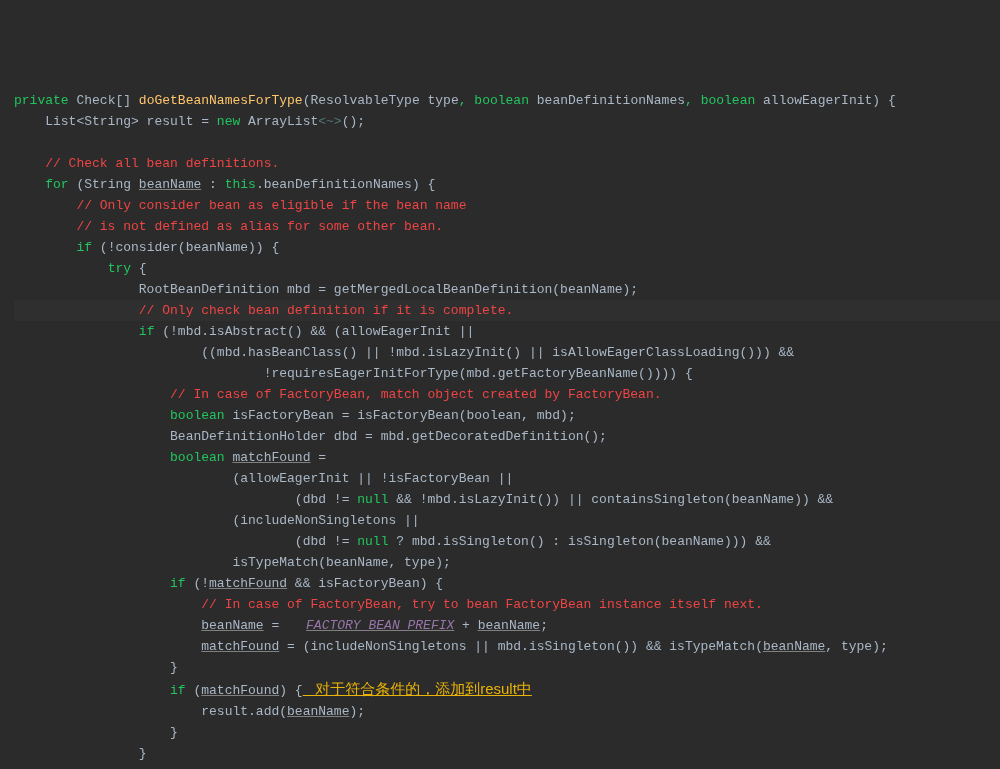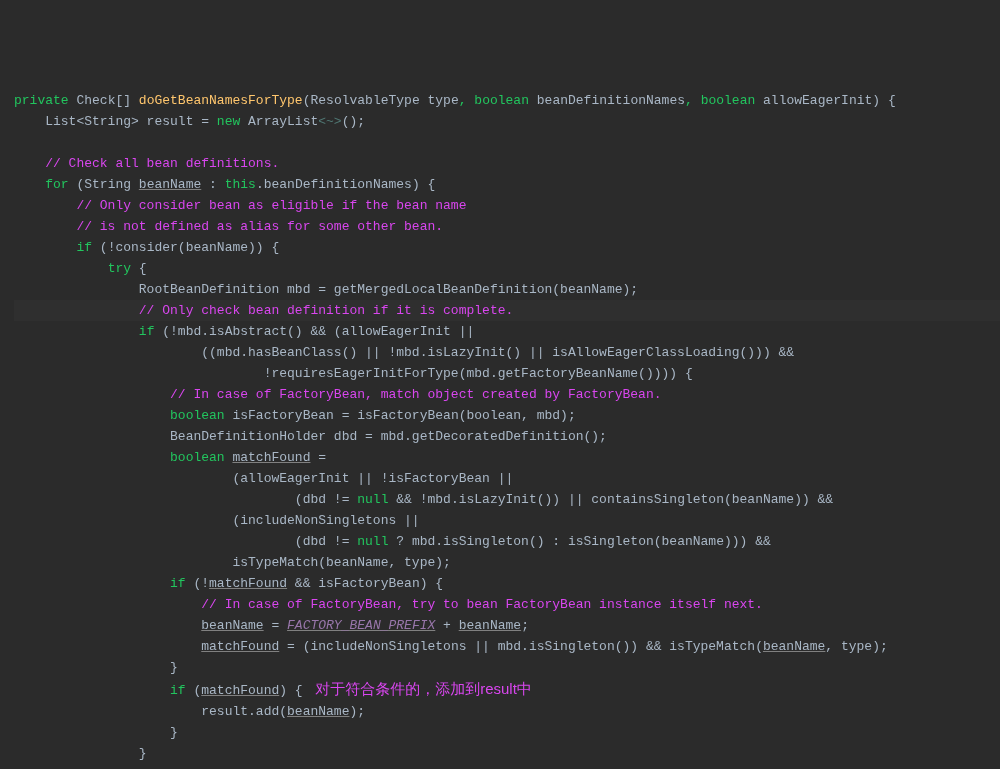--- a/index.html
+++ b/index.html
@@ -11,24 +11,24 @@
     line-height: 21px;
     color: #a9b7c6;
     white-space: pre;
     overflow: hidden;
   }
   .editor {
     padding: 6px 0 0 14px;
   }
   .kw { color: #22c55e; }       
   .mname { color: #ffc66d; }      
-  .cmt { color: #d946ef; }     
+  .cmt { color: #ef4444; }     
   .ul { text-decoration: underline; text-decoration-color: #808080; }
-  .italic { font-style: italic; color:#9876aa;}
-  .anno { color: #d946ef; font-family: "Microsoft YaHei", sans-serif; font-size:15px;}
+  .italic { font-style: italic; color:#9876aa;margin-left:19px;}
+  .anno { color: #eab308; font-family: "Microsoft YaHei", sans-serif; font-size:15px;text-decoration:underline;}
   .hl-line { background: rgba(255,255,255,0.025); display:inline-block; width:100%;}
   .generic { color:#507874;}
 </style>
 </head>
 <body>
 
 
 
 <div class="editor"><span><span class="kw">private</span> <span>Check[]</span> <span class="mname">doGetBeanNamesForType</span><span>(</span><span>ResolvableType</span> <span>type</span><span class="kw">,</span> <span class="kw">boolean</span> <span>beanDefinitionNames</span><span class="kw">,</span> <span class="kw">boolean</span> <span>allowEagerInit</span><span>) {</span></span>
 <span><span>    List&lt;String&gt; result = </span><span class="kw">new</span><span> ArrayList</span><span class="generic">&lt;~&gt;</span><span>();</span></span>

